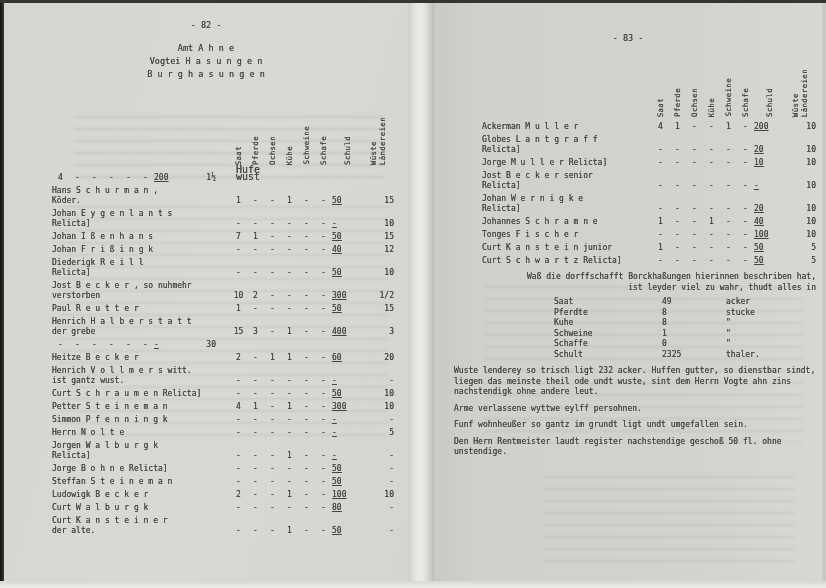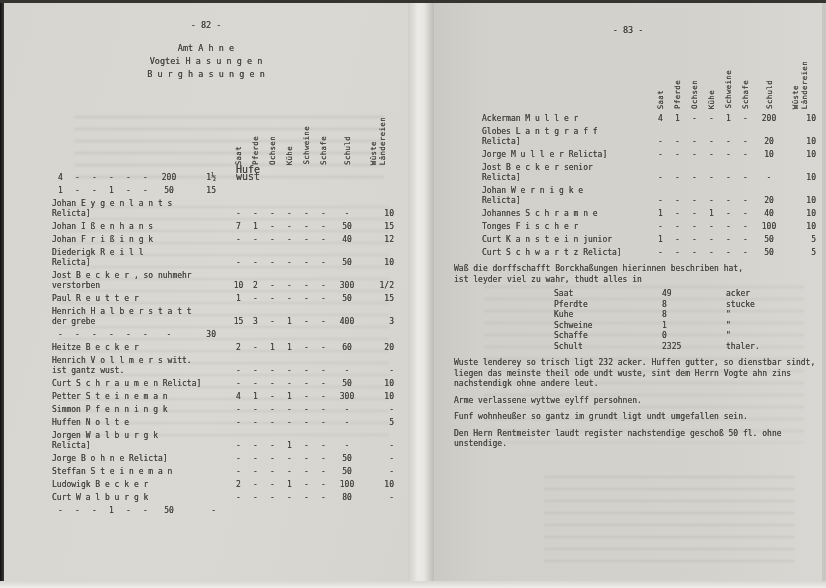--- a/index.html
+++ b/index.html
@@ -13,35 +13,35 @@
   .page-right{left:434px;width:388px;--namew:170px;
         background:linear-gradient(90deg,#cbc9c4 0%,#d2d0cb 12%,#d4d2cd 70%,#d9d7d3 100%);}
   .gutter{position:absolute;left:408px;top:0;width:26px;height:100%;
         background:linear-gradient(90deg,#d0cec9 0%,#ebeae6 38%,#e7e6e2 62%,#bdbbb6 100%);}
   .edge-left{position:absolute;left:0;top:0;width:4px;height:100%;
         background:linear-gradient(90deg,#101010,#3a3a38);}
   .edge-top{position:absolute;left:0;top:0;width:100%;height:3px;background:#35342f;}
   .edge-bottom{position:absolute;left:0;bottom:0;width:100%;height:7px;
         background:linear-gradient(180deg,#d8d6d2,#efeeea);}
   .pageno{text-align:center;font-size:8.5px;margin-top:17px;}
-  .page-right .pageno{margin-top:22px;}
+  .page-right .pageno{margin-top:30px;}
   .heading{text-align:center;font-size:8.5px;line-height:13px;margin-top:12px;}
   .table{padding-left:48px;}
   .thead{display:flex;align-items:flex-end;height:74px;margin-top:10px;margin-bottom:5px;}
   .page-right .thead{margin-top:0;}
   .thead::before{content:"";display:block;width:var(--namew);}
   .th{display:flex;justify-content:center;align-items:flex-end;}
   .th.num{width:17px;}.th.schuld{width:30px;}.th.wueste{width:32px;}
   .vtext{writing-mode:vertical-rl;transform:rotate(180deg);white-space:pre-line;
         font-size:7.5px;line-height:9px;letter-spacing:.3px;}
   .row{display:flex;align-items:flex-end;margin-bottom:3px;font-size:8px;}
   .name{width:var(--namew);white-space:pre-line;line-height:10px;}
   .cell{line-height:10px;}
   .cnum{width:17px;text-align:center;}
-  .cschuld{width:30px;text-align:center;}
+  .cschuld{width:30px;text-align:left;text-decoration:underline;}
   .cwueste{width:32px;text-align:right;}
   .note{font-size:10px;line-height:6.5px;white-space:pre-line;margin-left:20px;
         transform:translateY(-3px);}
   .summary{font-size:8px;line-height:10.5px;margin-top:6px;padding-right:6px;}
   .totals{margin:4px 0 6px 120px;font-size:8px;line-height:10.5px;}
   .t-row{display:flex;}
   .t-label{width:108px;}.t-num{width:42px;}.t-unit{margin-left:22px;}
   .remarks p{font-size:8px;line-height:10.5px;margin:0 0 6px;padding-right:6px;}
   .ghost{position:absolute;opacity:.14;filter:blur(1.3px);pointer-events:none;
         background:repeating-linear-gradient(180deg,transparent 0 3px,#6c6b64 3px 5px,transparent 5px 12px);}
@@ -93,20 +93,22 @@
             <div class="cell cnum">-</div>
             <div class="cell cnum">-</div>
             <div class="cell cnum">-</div>
             <div class="cell cnum">-</div>
             <div class="cell cschuld">200</div>
             <div class="cell cwueste">1½</div>
             <div class="note">Hufe
 wust</div>
           </div>
           <div class="row">
+            <div class="name">Hans S c h u r m a n ,
+Köder.</div>
             <div class="cell cnum">1</div>
             <div class="cell cnum">-</div>
             <div class="cell cnum">-</div>
             <div class="cell cnum">1</div>
             <div class="cell cnum">-</div>
             <div class="cell cnum">-</div>
             <div class="cell cschuld">50</div>
             <div class="cell cwueste">15</div>
           </div>
           <div class="row">
@@ -250,21 +252,21 @@
             <div class="cell cnum">-</div>
             <div class="cell cnum">-</div>
             <div class="cell cnum">-</div>
             <div class="cell cnum">-</div>
             <div class="cell cnum">-</div>
             <div class="cell cnum">-</div>
             <div class="cell cschuld">-</div>
             <div class="cell cwueste">-</div>
           </div>
           <div class="row">
-            <div class="name">Huffen N o l t e</div>
+            <div class="name">Herrn N o l t e</div>
             <div class="cell cnum">-</div>
             <div class="cell cnum">-</div>
             <div class="cell cnum">-</div>
             <div class="cell cnum">-</div>
             <div class="cell cnum">-</div>
             <div class="cell cnum">-</div>
             <div class="cell cschuld">-</div>
             <div class="cell cwueste">5</div>
           </div>
           <div class="row">
@@ -317,20 +319,22 @@
             <div class="cell cnum">-</div>
             <div class="cell cnum">-</div>
             <div class="cell cnum">-</div>
             <div class="cell cnum">-</div>
             <div class="cell cnum">-</div>
             <div class="cell cnum">-</div>
             <div class="cell cschuld">80</div>
             <div class="cell cwueste">-</div>
           </div>
           <div class="row">
+            <div class="name">Curt K a n s t e i n e r
+der alte.</div>
             <div class="cell cnum">-</div>
             <div class="cell cnum">-</div>
             <div class="cell cnum">-</div>
             <div class="cell cnum">1</div>
             <div class="cell cnum">-</div>
             <div class="cell cnum">-</div>
             <div class="cell cschuld">50</div>
             <div class="cell cwueste">-</div>
           </div>
         </div>
@@ -467,21 +471,21 @@
             <div class="cell cnum">-</div>
             <div class="cell cnum">-</div>
             <div class="cell cnum">-</div>
             <div class="cell cnum">-</div>
             <div class="cell cnum">-</div>
             <div class="cell cschuld">50</div>
             <div class="cell cwueste">5</div>
           </div>
         </div>
     </div>
-    <div class="summary" style="padding-left:20px;">
+    <div class="summary" style="padding-left:20px;text-align:right;">
       <div>Waß die dorffschafft Borckhaßungen hierinnen beschriben hat,</div>
       <div>ist leyder viel zu wahr, thudt alles in</div>
     </div>
     <div class="totals" id="totals">
         <div class="t-row">
           <div class="t-label">Saat</div>
           <div class="t-num">49</div>
           <div class="t-unit">acker</div>
         </div>
         <div class="t-row">

